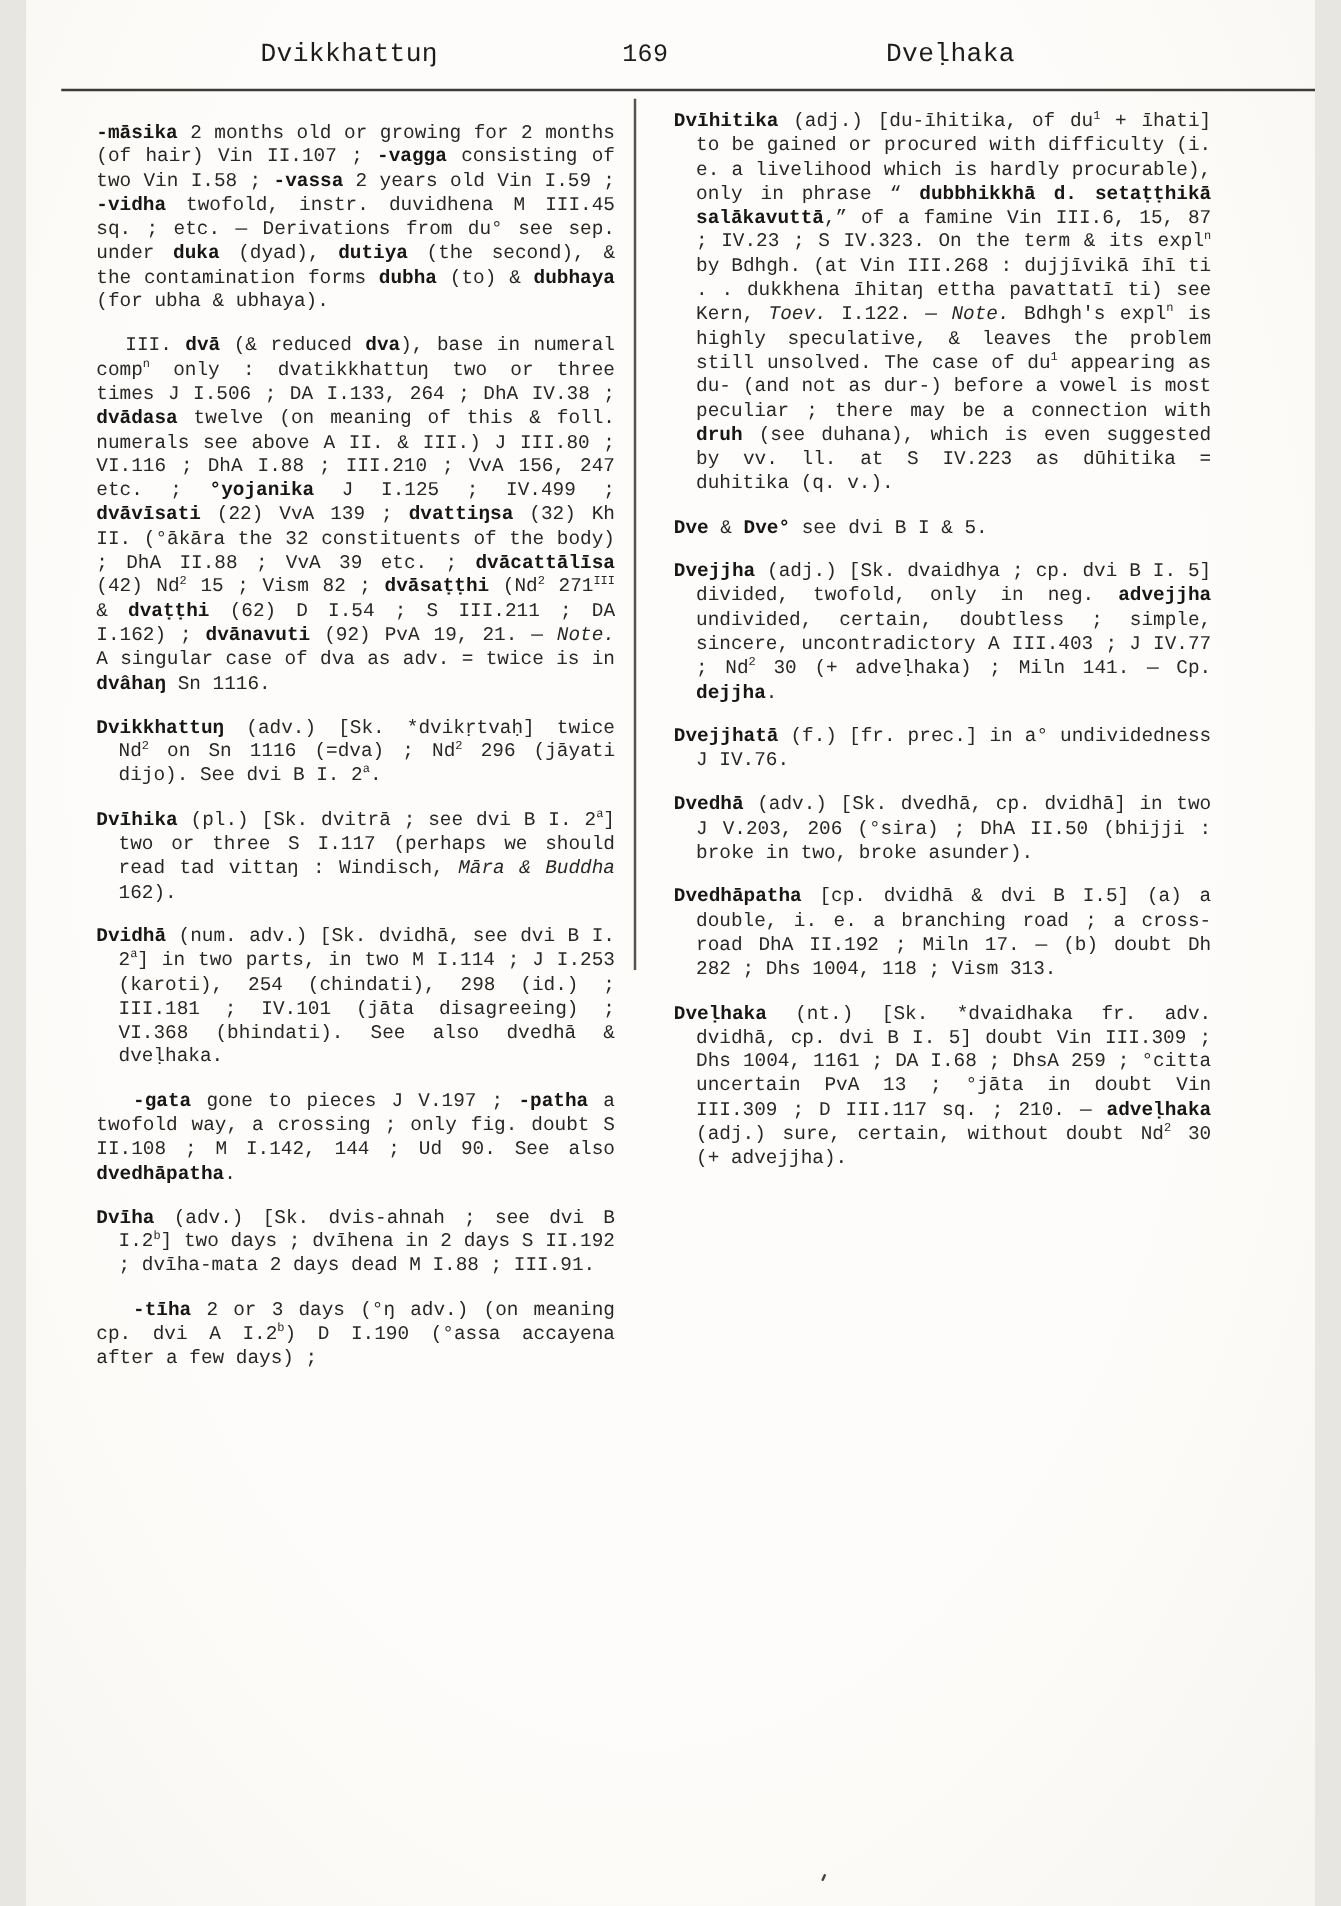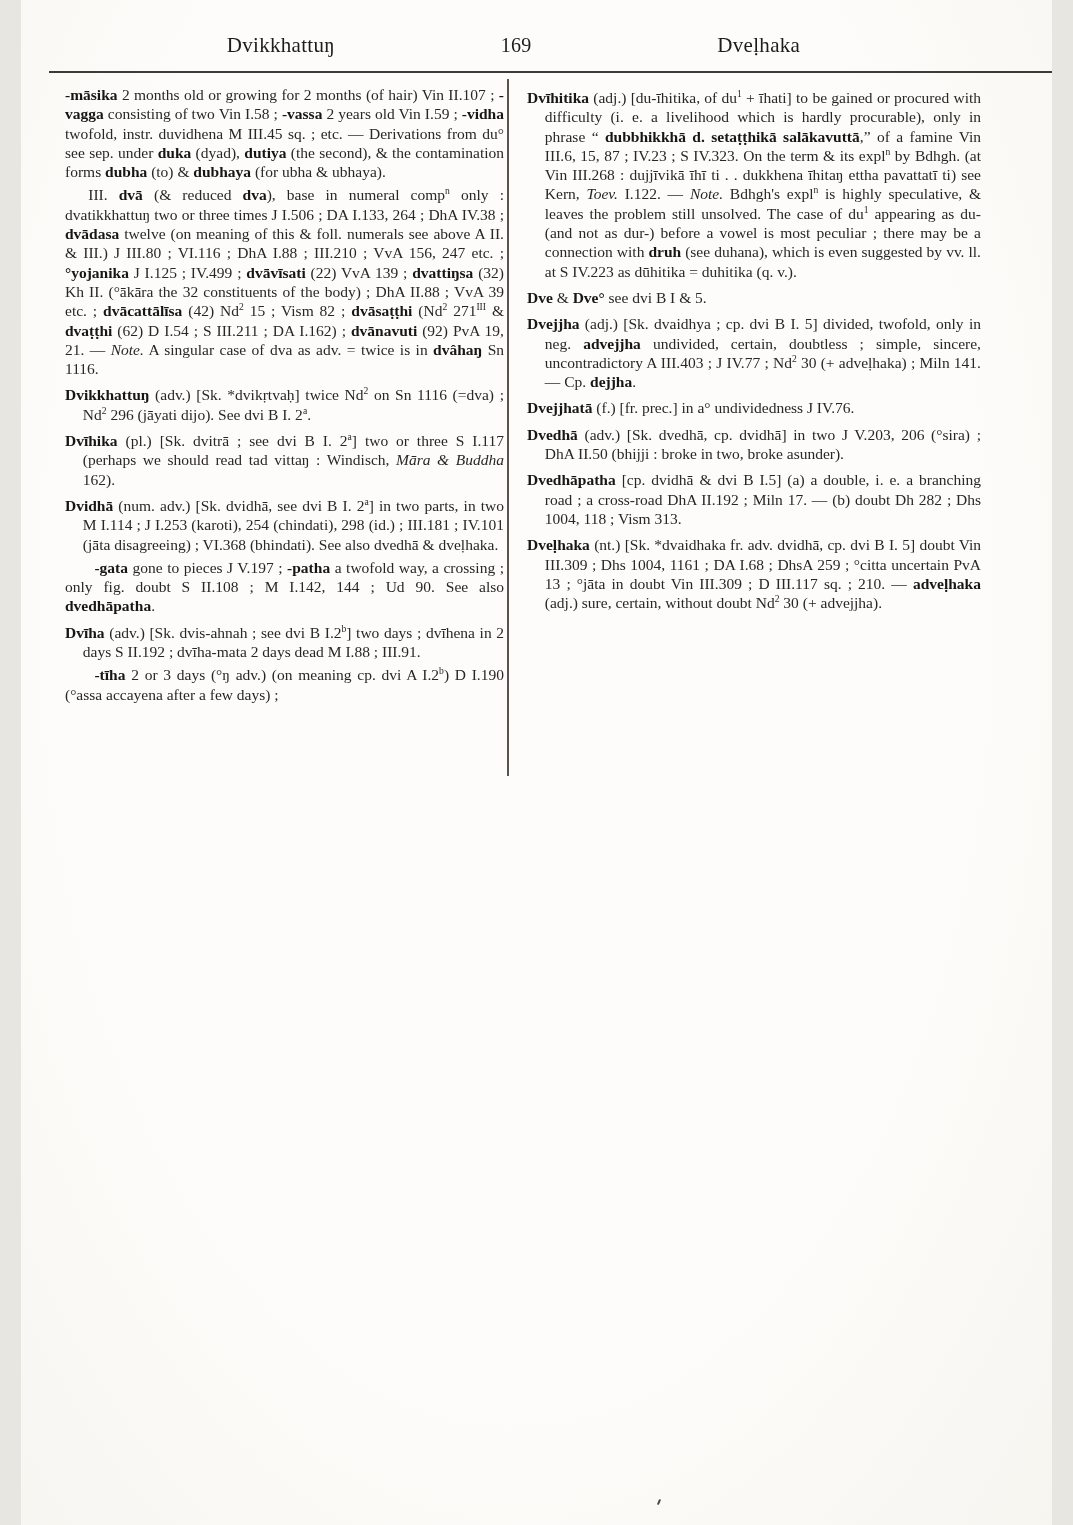--- a/index.html
+++ b/index.html
@@ -3,21 +3,21 @@
 <meta charset="utf-8">
 <style>
   html,body{margin:0;padding:0;}
   body{background:#e8e6e1;}
   .page{
     position:relative;
     width:1031px;height:1525px;
     margin:0 auto;
     background:#fcfbf8;
     background-image:radial-gradient(ellipse at 48% 40%, #fdfcfa 60%, #f7f5f0 100%);
-    font-family:Liberation Serif, serif;
+    font-family:Liberation Mono, monospace;
     color:#262626;
     overflow:hidden;
   }
   .header-row{
     position:absolute;left:40px;top:33px;width:925px;
     display:flex;align-items:baseline;
     font-size:21px;letter-spacing:0.3px;color:#1c1c1c;
   }
   .guide-left{width:447px;text-align:center;font-weight:normal;}
   .page-num{flex:1;text-align:left;font-size:20px;}
@@ -31,21 +31,21 @@
     background:#57534d;
   }
   .col{
     position:absolute;top:81px;
     font-size:15.5px;line-height:19.3px;
     text-align:justify;
     color:#292724;
   }
   .col-left{left:40px;width:447px;}
   .col-right{left:502px;width:462px;}
-  .para{margin:4px;}
+  .para{margin:16px;}
   .para.flush{text-indent:0;}
   .para.indent{text-indent:1.5em;}
   .para.hang{margin-top:7px;padding-left:1.15em;text-indent:-1.15em;}
   .para.sub{text-indent:1.9em;}
   .para b{font-weight:bold;color:#181614;}
   .para i{font-style:italic;}
   .para sup{font-size:62%;line-height:0;vertical-align:super;}
   .stray-mark{
     position:absolute;left:637px;top:1499px;width:2px;height:6px;
     background:#4a4742;transform:rotate(24deg);border-radius:1px;

